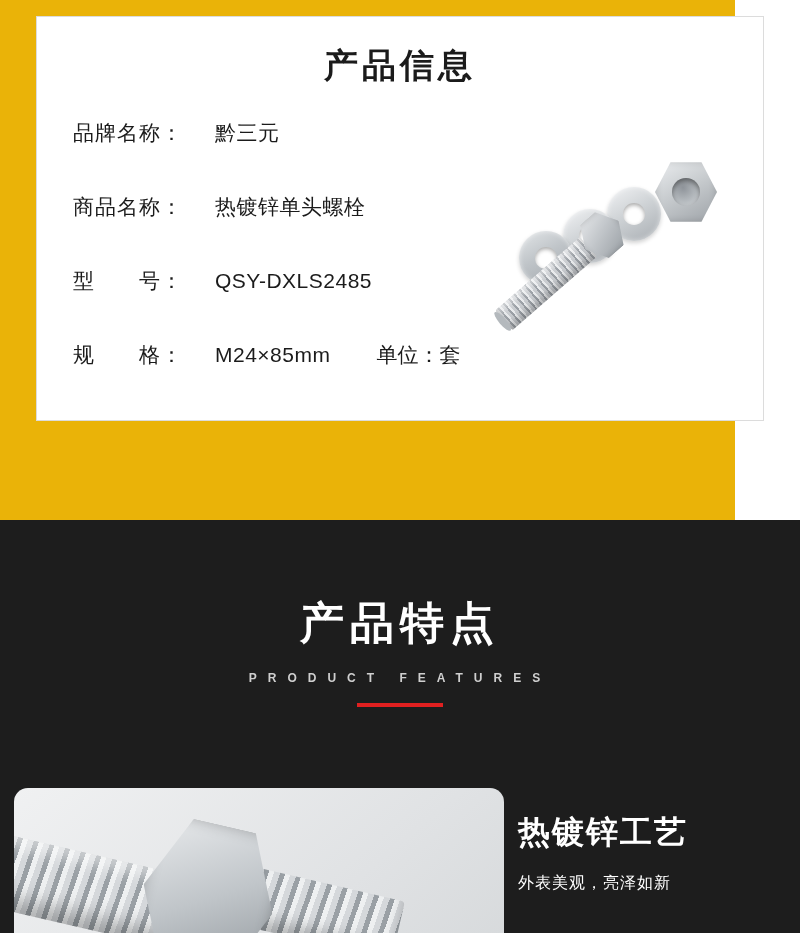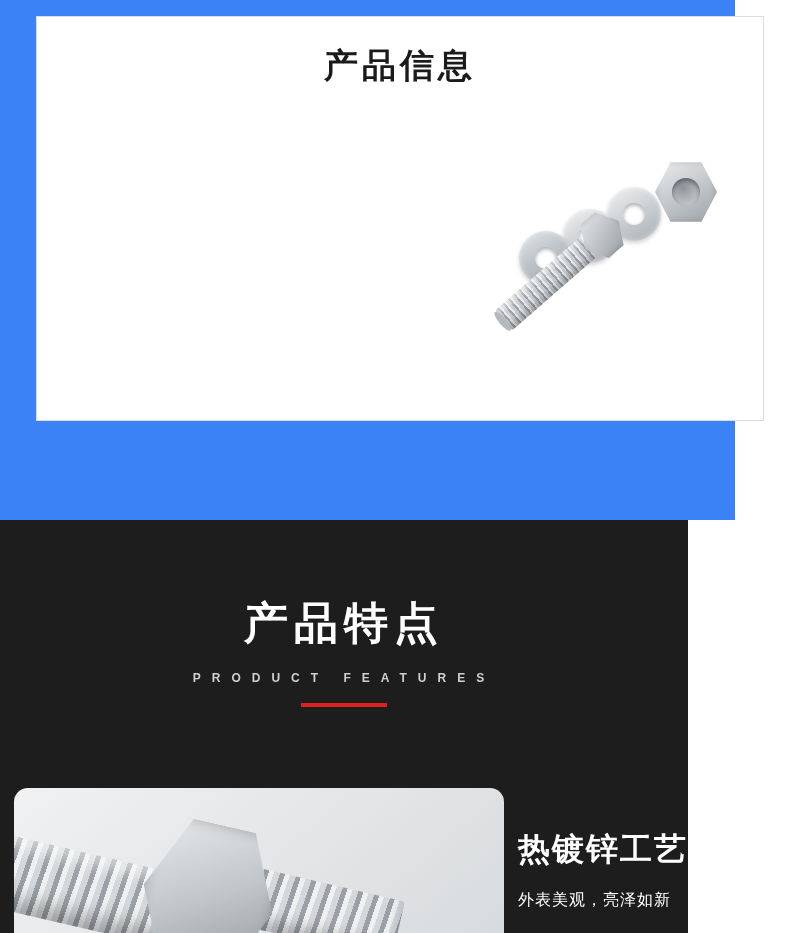--- a/index.html
+++ b/index.html
@@ -10,21 +10,21 @@
     font-family: "Liberation Sans", "DejaVu Sans", sans-serif;
     background: #ffffff;
   }
   .page { position: relative; width: 800px; height: 933px; }
 
   
   .info-section {
     position: relative;
     width: 735px;
     height: 520px;
-    background: #3b82f6;
+    background: #eab308;
     padding-top: 14px;
     padding-left: 16px;
   }
   .info-card {
     position: absolute;
     left: 36px;
     top: 16px;
     width: 728px;
     height: 405px;
     border: 1px solid #dcdcdc;
@@ -154,21 +154,21 @@
   .washer-2 { right: 102px; top: 96px; width: 54px; height: 54px; }
   .washer-3 {
     right: 146px; top: 118px; width: 54px; height: 54px;
     background: linear-gradient(150deg,#e3e6e8 0%, #bfc4c8 45%, #9ea3a8 100%);
   }
 
   
   .features-section {
     position: absolute;
     left: 0; top: 520px;
-    width: 688px; height: 413px;
+    width: 800px; height: 413px;
     background: #1d1d1d;
     overflow: hidden;
   }
   .features-title {
     text-align: center;
     margin-top: 74px;
     font-size: 44px;
     font-weight: bold;
     color: #ffffff;
     letter-spacing: 6px;
@@ -226,21 +226,21 @@
       #d5d8db 0px, #d5d8db 6px,
       #9aa0a5 6px, #9aa0a5 11px,
       #eef0f1 11px, #eef0f1 16px);
     border-radius: 4px;
     transform: rotate(13deg);
     box-shadow: inset 0 -12px 14px rgba(0,0,0,.22);
   }
   
   .feature-caption {
     position: absolute;
-    left: 518px; top: 308px;
+    left: 518px; top: 291px;
     width: 282px;
     color: #ffffff;
   }
   .feature-caption-title {
     font-size: 32px;
     font-weight: bold;
     letter-spacing: 2px;
     color: #ffffff;
   }
   .feature-caption-text {
@@ -253,20 +253,45 @@
 </head>
 <body>
 
 <div class="page">
 
   <section class="info-section">
     <div class="info-card">
 
       <div class="info-title">产品信息</div>
 
+      <div class="info-rows">
+
+        <div class="info-row">
+          <span class="info-label">品牌名称：</span>
+          <span class="info-value">黔三元</span>
+        </div>
+
+        <div class="info-row">
+          <span class="info-label">商品名称：</span>
+          <span class="info-value">热镀锌单头螺栓</span>
+        </div>
+
+        <div class="info-row">
+          <span class="info-label">型　　号：</span>
+          <span class="info-value">QSY-DXLS2485</span>
+        </div>
+
+        <div class="info-row">
+          <span class="info-label">规　　格：</span>
+          <span class="info-value">M24×85mm</span>
+          <span class="info-extra-label">单位：</span>
+          <span class="info-extra-value">套</span>
+        </div>
+
+      </div>
 
       <div class="photo">
         <div class="nut">
           <div class="nut-hole"></div>
         </div>
         <div class="washer washer-1"></div>
         <div class="washer washer-2"></div>
         <div class="washer washer-3"></div>
         <div class="bolt">
           <div class="bolt-shank"></div>

